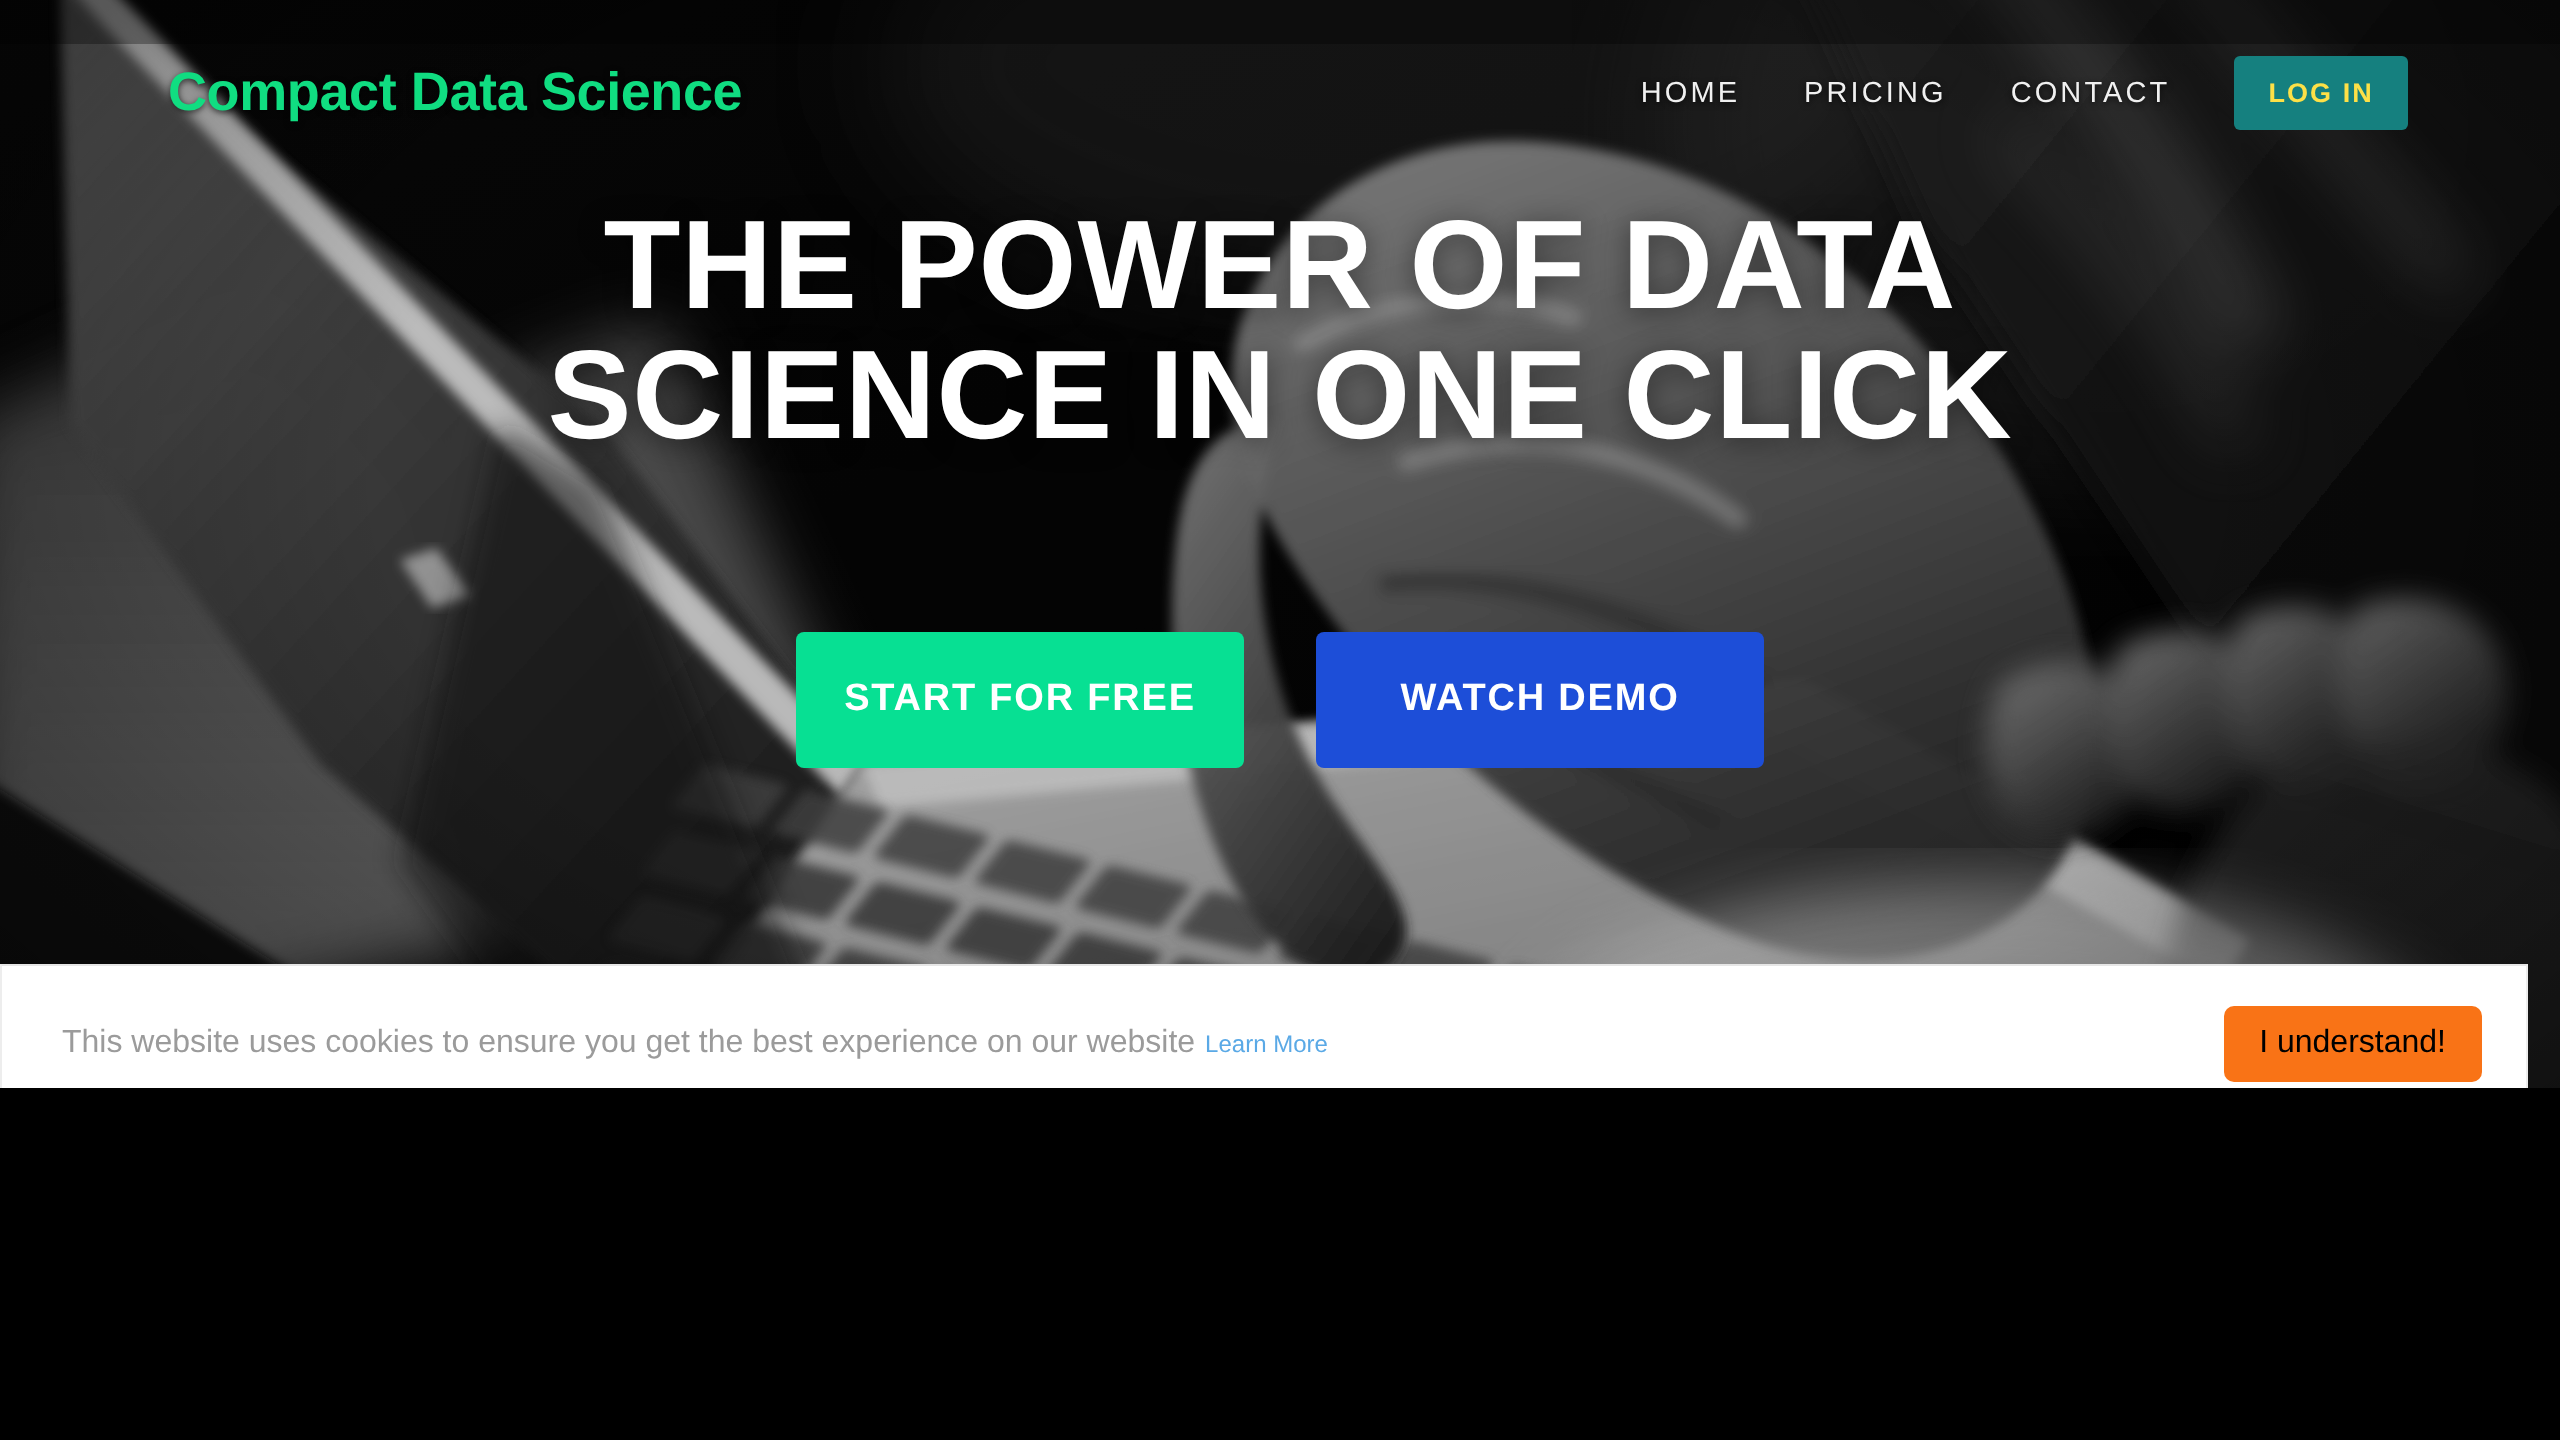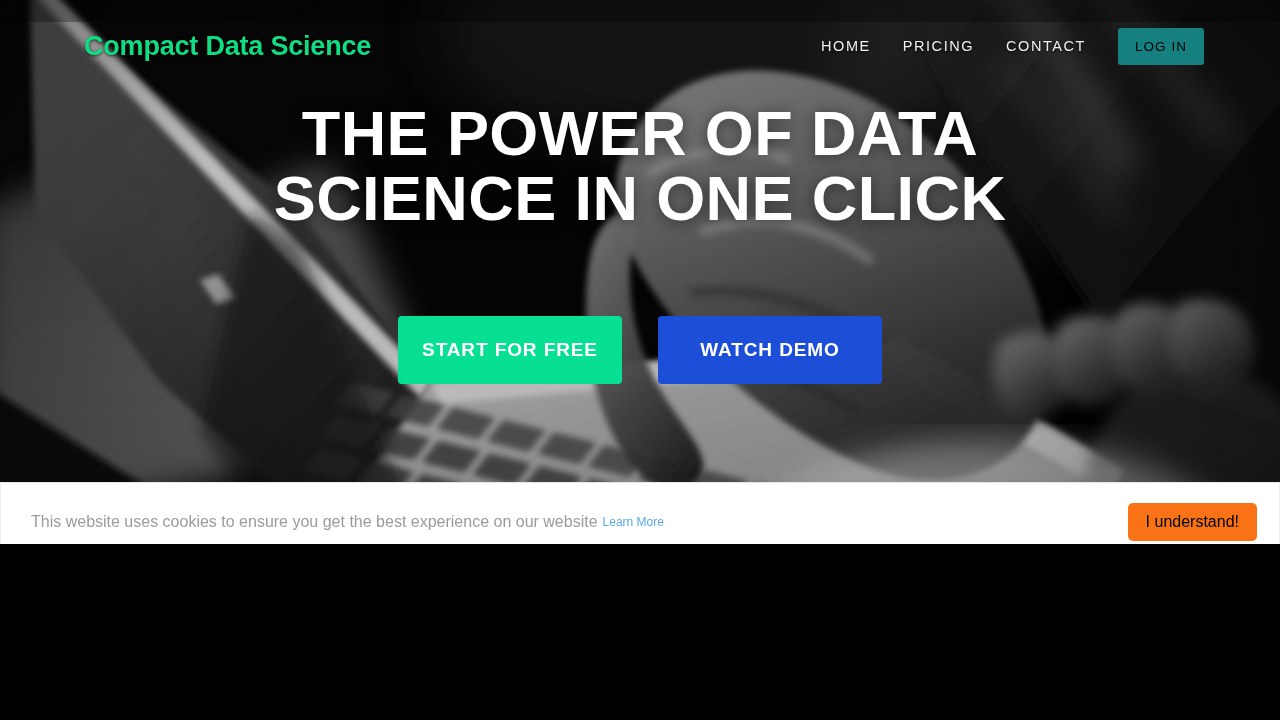--- a/index.html
+++ b/index.html
@@ -36,38 +36,38 @@
   .logo {
     font-size:27px;
     font-weight:700;
     color:#10dd81;
     letter-spacing:-0.2px;
     white-space:nowrap;
     text-shadow:0 1px 3px rgba(0,0,0,.65);
   }
   .nav {
     margin-left:auto;
-    display:flex; align-items:center;
+    display:flex; align-items:flex-end;
     gap:0px;
   }
   .nav-link {
     color:#f0f0f0;
     font-size:14.5px;
     letter-spacing:1.55px;
     font-weight:400;
     text-decoration:none;
     padding:10px 16px;
     white-space:nowrap;
     text-shadow:0 1px 3px rgba(0,0,0,.7);
   }
   .btn-login {
     background:#15807f;
-    color:#000000;
+    color:#fde047;
     font-size:13.5px;
-    font-weight:400;
+    font-weight:700;
     letter-spacing:1.05px;
     border:none;
     border-radius:3px;
     padding:11px 17px;
     margin-left:16px;
     cursor:pointer;
     white-space:nowrap;
   }
   .btn-getstarted {
     background:#1ee08d;
@@ -121,21 +121,21 @@
     height:68px;
     display:flex; align-items:center; justify-content:center;
     white-space:nowrap;
   }
   .btn-start  { background:#07e093; width:224px; }
   .btn-demo   { background:#1d4ed8; width:224px; }
 
   
   .cookie-bar {
     position:absolute;
-    left:0; right:0; bottom:0;
+    left:0; right:16px; bottom:0;
     height:62px;
     background:#ffffff;
     border-top:1px solid #e6e6e6;
     border-left:1px solid #ededed;
     border-right:1px solid #ededed;
     display:flex; align-items:center;
     padding:16px 22px 0 30px;
     z-index:60;
   }
   .cookie-text {

